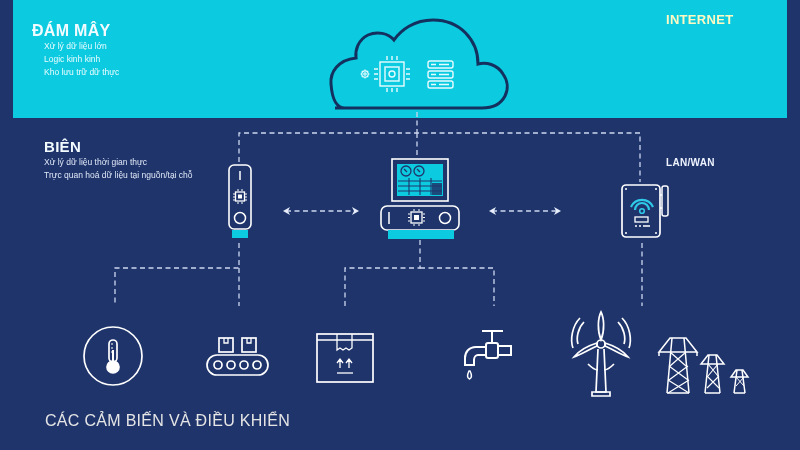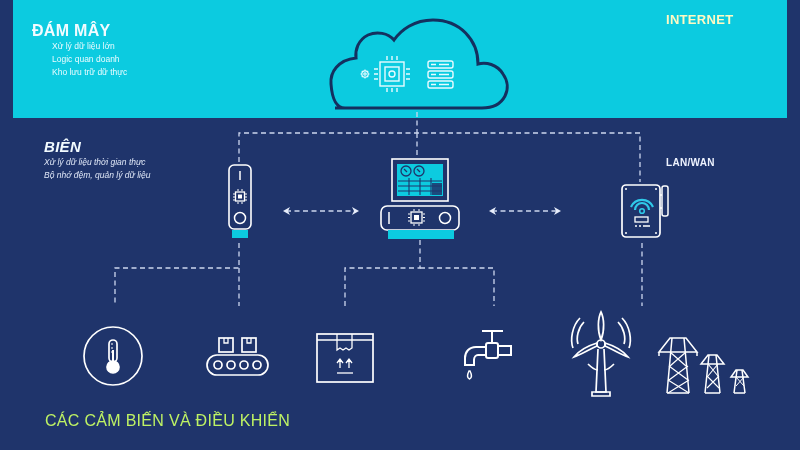--- a/index.html
+++ b/index.html
@@ -1,44 +1,44 @@
 <!DOCTYPE html>
 <html><head>
 <meta charset="utf-8">
 <style>
   html, body { margin:0; padding:0; }
   body { width:800px; height:450px; overflow:hidden; background:#1f346b; font-family:"Liberation Sans", sans-serif; position:relative; color:#fff; }
   .cloud-band { position:absolute; left:13px; top:0; width:774px; height:118px; background:#0ccbe0; }
   .title { position:absolute; font-weight:bold; color:#f2fbff; letter-spacing:0.3px; }
   .sub { position:absolute; font-size:8.5px; line-height:13px; color:#eafcff; }
   .sub div { white-space:nowrap; }
-  .edge-sub { color:#dfe7f7;font-style:italic; }
+  .edge-sub { color:#dfe7f7; }
   svg.layer { position:absolute; left:0; top:0; }
 </style>
 </head>
 <body>
 
 <div class="cloud-band"></div>
 
 <div class="title" style="left:32px; top:22px; font-size:16px;">ĐÁM MÂY</div>
-<div class="sub" style="left:44px; top:40px;margin-left:8px;">
+<div class="sub" style="left:44px; top:40px;">
   <div>Xử lý dữ liệu lớn</div>
-  <div>Logic quan doanh</div>
+  <div>Logic kinh kinh</div>
   <div>Kho lưu trữ dữ thực</div>
 </div>
 <div class="title" style="left:666px; top:12px; font-size:13px; color:#fef9c3;">INTERNET</div>
 
-<div class="title" style="left:44px; top:138px; font-size:15px;font-style:italic;">BIÊN</div>
+<div class="title" style="left:44px; top:138px; font-size:15px;">BIÊN</div>
 <div class="sub edge-sub" style="left:44px; top:156px;">
   <div>Xử lý dữ liệu thời gian thực</div>
-  <div>Bộ nhớ đệm, quản lý dữ liệu</div>
+  <div>Trực quan hoá dữ liệu tại nguồn/tại chỗ</div>
 </div>
 <div class="title" style="left:666px; top:157px; font-size:10px; color:#eef3ff;">LAN/WAN</div>
 
-<div class="title" style="left:45px; top:412px; font-size:16px; font-weight:normal; color:#bef264;">CÁC CẢM BIẾN VÀ ĐIỀU KHIỂN</div>
+<div class="title" style="left:45px; top:412px; font-size:16px; font-weight:normal; color:#e5e5e5;">CÁC CẢM BIẾN VÀ ĐIỀU KHIỂN</div>
 
 <svg class="layer" width="800" height="450" viewBox="0 0 800 450">
 
   <g stroke="#cdd6ee" stroke-width="1.3" stroke-dasharray="5,3.5" fill="none">
     <path d="M417 112 V133"></path>
     <path d="M239 162 V133 H640 V182"></path>
     <path d="M417 133 V155"></path>
     <path d="M239 243 V268 H115 V306"></path>
     <path d="M239 268 V306"></path>
     <path d="M420 240 V268 H345 V306"></path>

